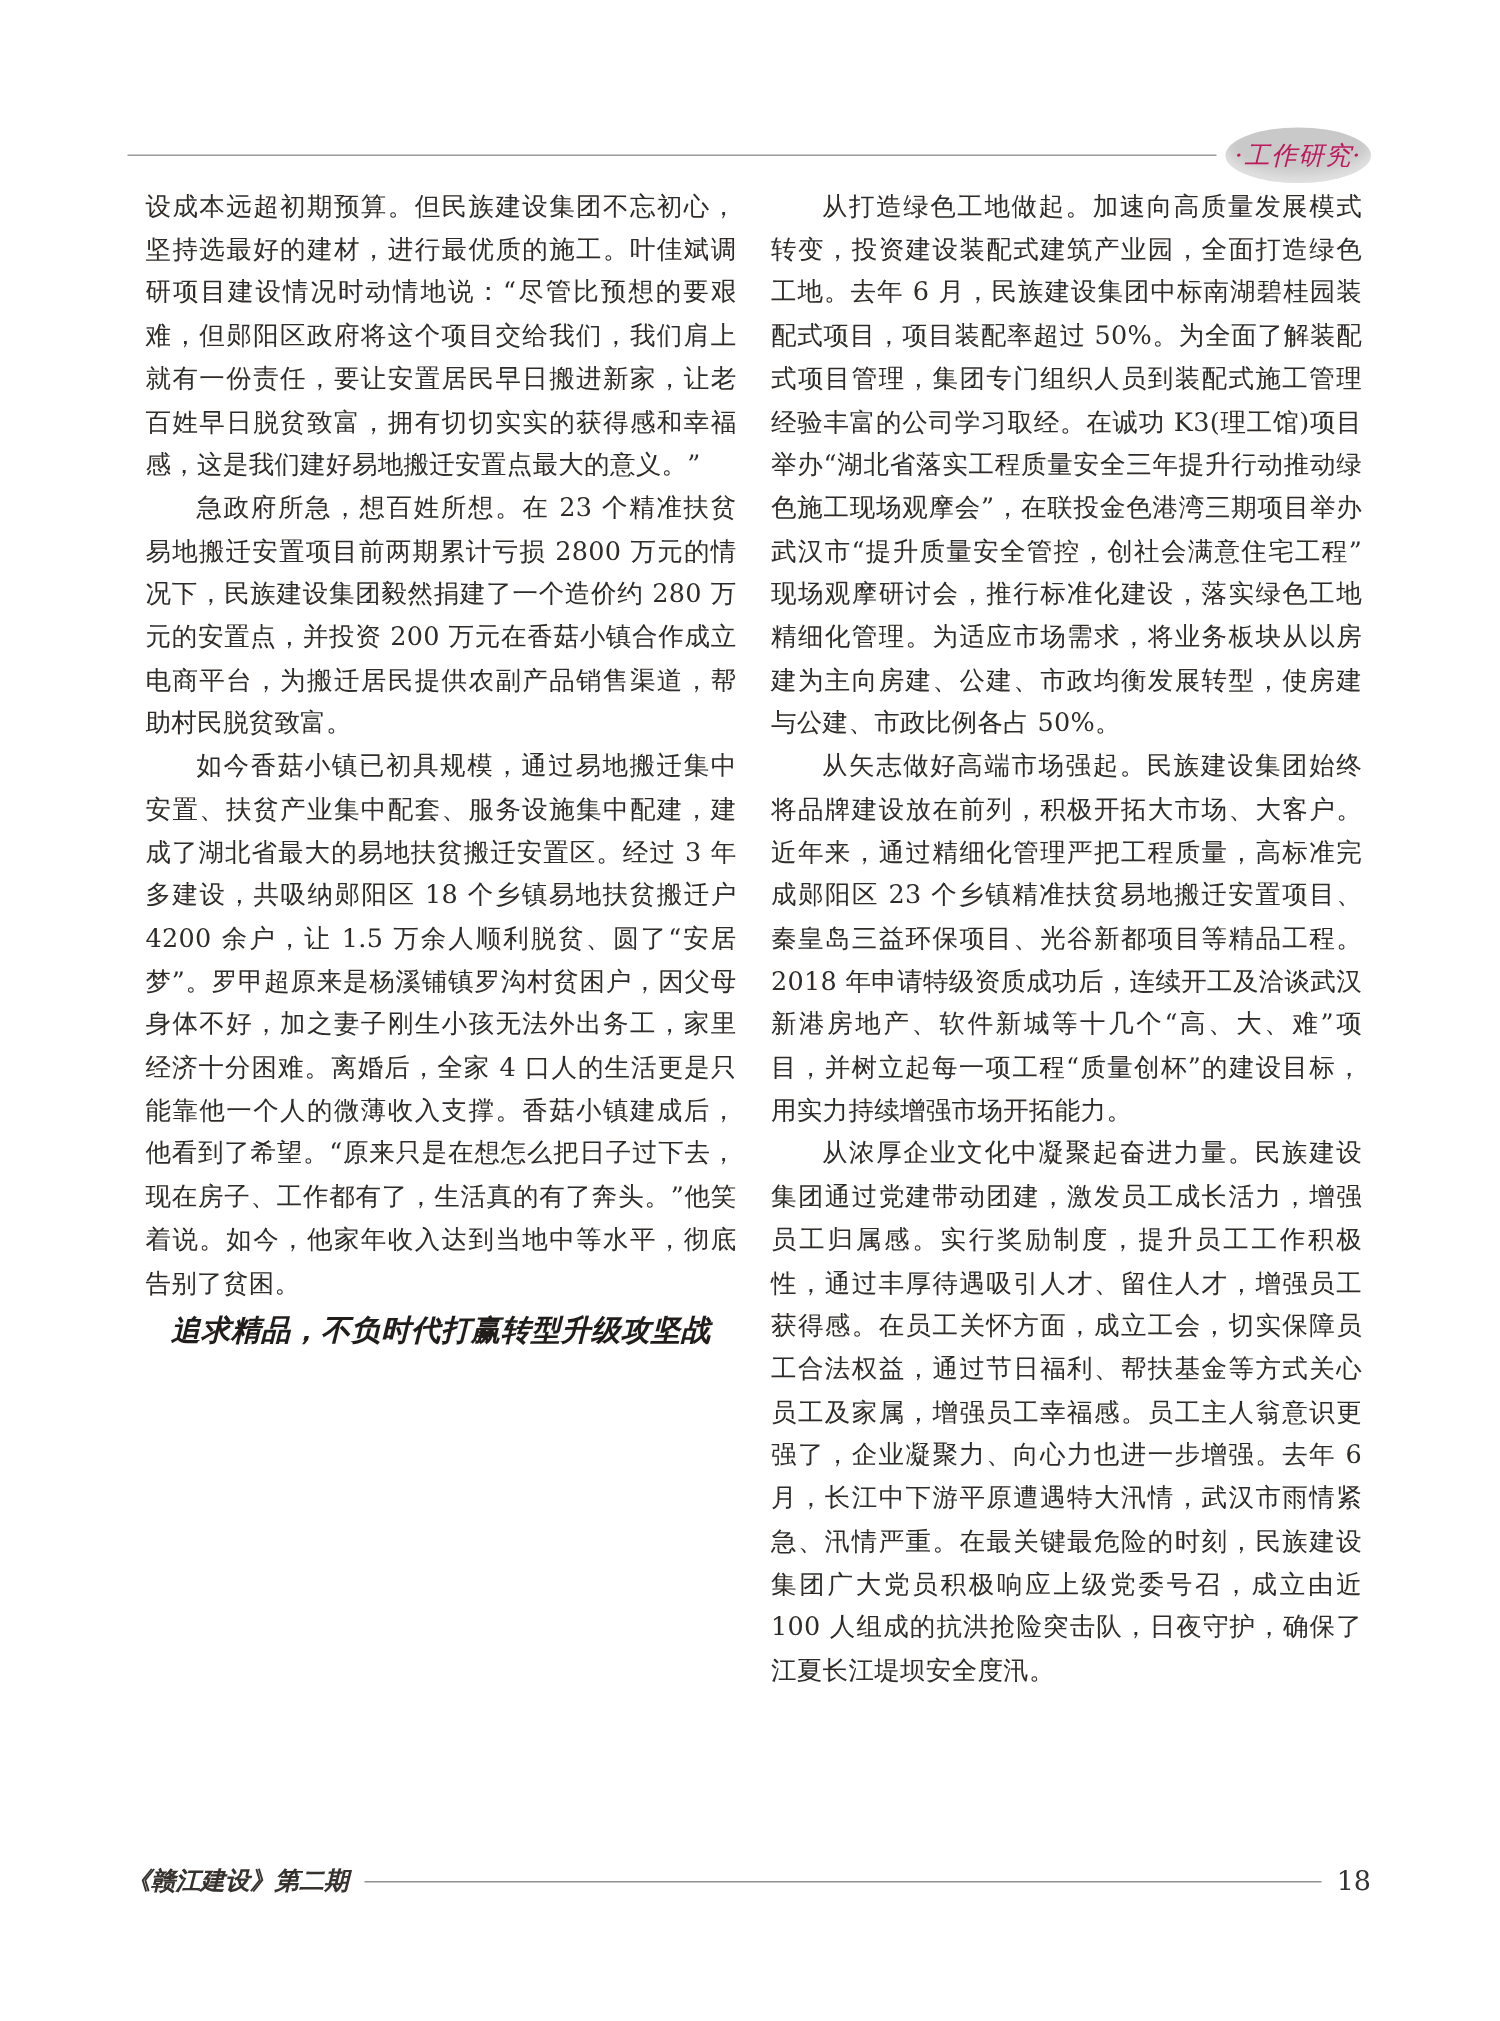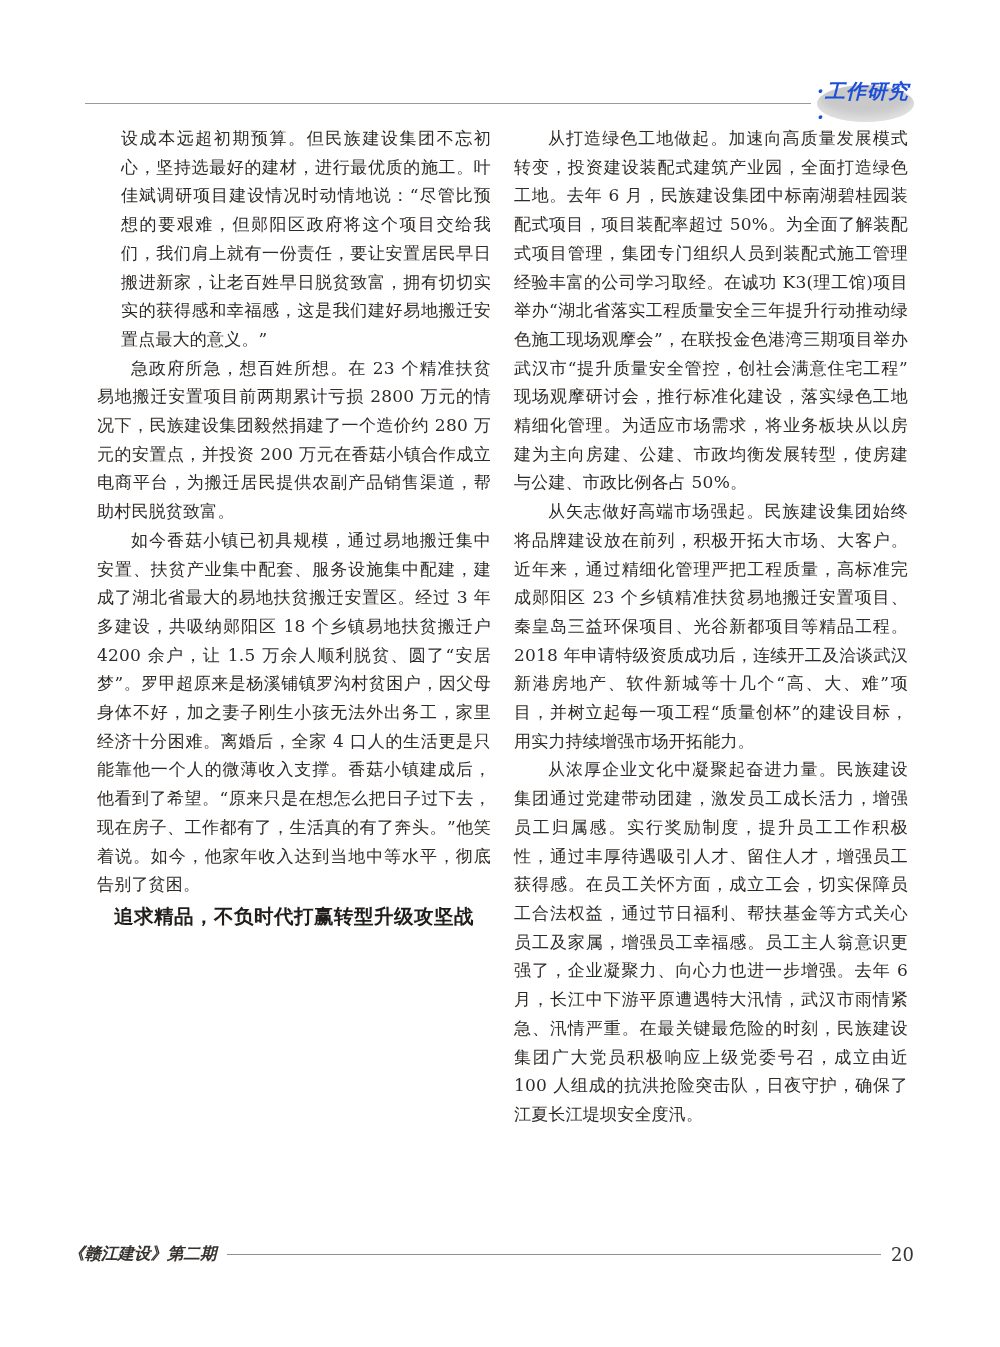--- a/index.html
+++ b/index.html
@@ -38,25 +38,25 @@
   .section-badge {
     margin-left: 6px;
     width: 97px;
     height: 37px;
     border-radius: 50%;
     background: #c9c9c9;
     box-shadow: inset 0 -6px 8px rgba(255,255,255,0.45);
     display: flex;
     align-items: center;
     justify-content: center;
-    font-size: 20px;
-    font-weight: 700;
+    font-size: 17px;
+    font-weight: 400;
     font-style: italic;
     letter-spacing: 1px;
-    color: #1d4ed8;
+    color: #be185d;
   }
   
   .columns {
     position: absolute;
     top: 124px;
     left: 97px;
     width: 811px;
     display: flex;
     gap: 23px;
   }
@@ -67,37 +67,37 @@
     margin: 0;
     font-size: 17px;
     line-height: 28.7px;
     text-align: justify;
     text-justify: inter-ideograph;
     text-indent: 2em;
     letter-spacing: 0.2px;
   }
   .para.cont {
     text-indent: 0;
-    margin-left: 24px;
   }
   .section-heading {
     margin: 2px 0 2px;
     font-family: "Liberation Sans", sans-serif;
     font-weight: 700;
     font-size: 19.5px;
     line-height: 30px;
     text-align: center;
     color: #201d1a;
     letter-spacing: 0.5px;
+    font-style: italic;
   }
   
   .page-footer {
     position: absolute;
     top: 1240px;
-    left: 68px;
+    left: 84px;
     right: 86px;
     height: 28px;
     display: flex;
     align-items: center;
   }
   .journal-title {
     font-size: 16.5px;
     font-weight: 600;
     font-style: italic;
     color: #36322e;
@@ -139,16 +139,16 @@
       <p class="para">从打造绿色工地做起。加速向高质量发展模式转变，投资建设装配式建筑产业园，全面打造绿色工地。去年 6 月，民族建设集团中标南湖碧桂园装配式项目，项目装配率超过 50%。为全面了解装配式项目管理，集团专门组织人员到装配式施工管理经验丰富的公司学习取经。在诚功 K3(理工馆)项目举办“湖北省落实工程质量安全三年提升行动推动绿色施工现场观摩会”，在联投金色港湾三期项目举办武汉市“提升质量安全管控，创社会满意住宅工程”现场观摩研讨会，推行标准化建设，落实绿色工地精细化管理。为适应市场需求，将业务板块从以房建为主向房建、公建、市政均衡发展转型，使房建与公建、市政比例各占 50%。</p>
       <p class="para">从矢志做好高端市场强起。民族建设集团始终将品牌建设放在前列，积极开拓大市场、大客户。近年来，通过精细化管理严把工程质量，高标准完成郧阳区 23 个乡镇精准扶贫易地搬迁安置项目、秦皇岛三益环保项目、光谷新都项目等精品工程。2018 年申请特级资质成功后，连续开工及洽谈武汉新港房地产、软件新城等十几个“高、大、难”项目，并树立起每一项工程“质量创杯”的建设目标，用实力持续增强市场开拓能力。</p>
       <p class="para">从浓厚企业文化中凝聚起奋进力量。民族建设集团通过党建带动团建，激发员工成长活力，增强员工归属感。实行奖励制度，提升员工工作积极性，通过丰厚待遇吸引人才、留住人才，增强员工获得感。在员工关怀方面，成立工会，切实保障员工合法权益，通过节日福利、帮扶基金等方式关心员工及家属，增强员工幸福感。员工主人翁意识更强了，企业凝聚力、向心力也进一步增强。去年 6 月，长江中下游平原遭遇特大汛情，武汉市雨情紧急、汛情严重。在最关键最危险的时刻，民族建设集团广大党员积极响应上级党委号召，成立由近 100 人组成的抗洪抢险突击队，日夜守护，确保了江夏长江堤坝安全度汛。</p>
     </section>
 
   </main>
 
   <footer class="page-footer">
     <span class="journal-title">《赣江建设》第二期</span>
     <div class="footer-rule"></div>
-    <span class="page-number">20</span>
+    <span class="page-number">18</span>
   </footer>
 
 </div>
 
 </body></html>

